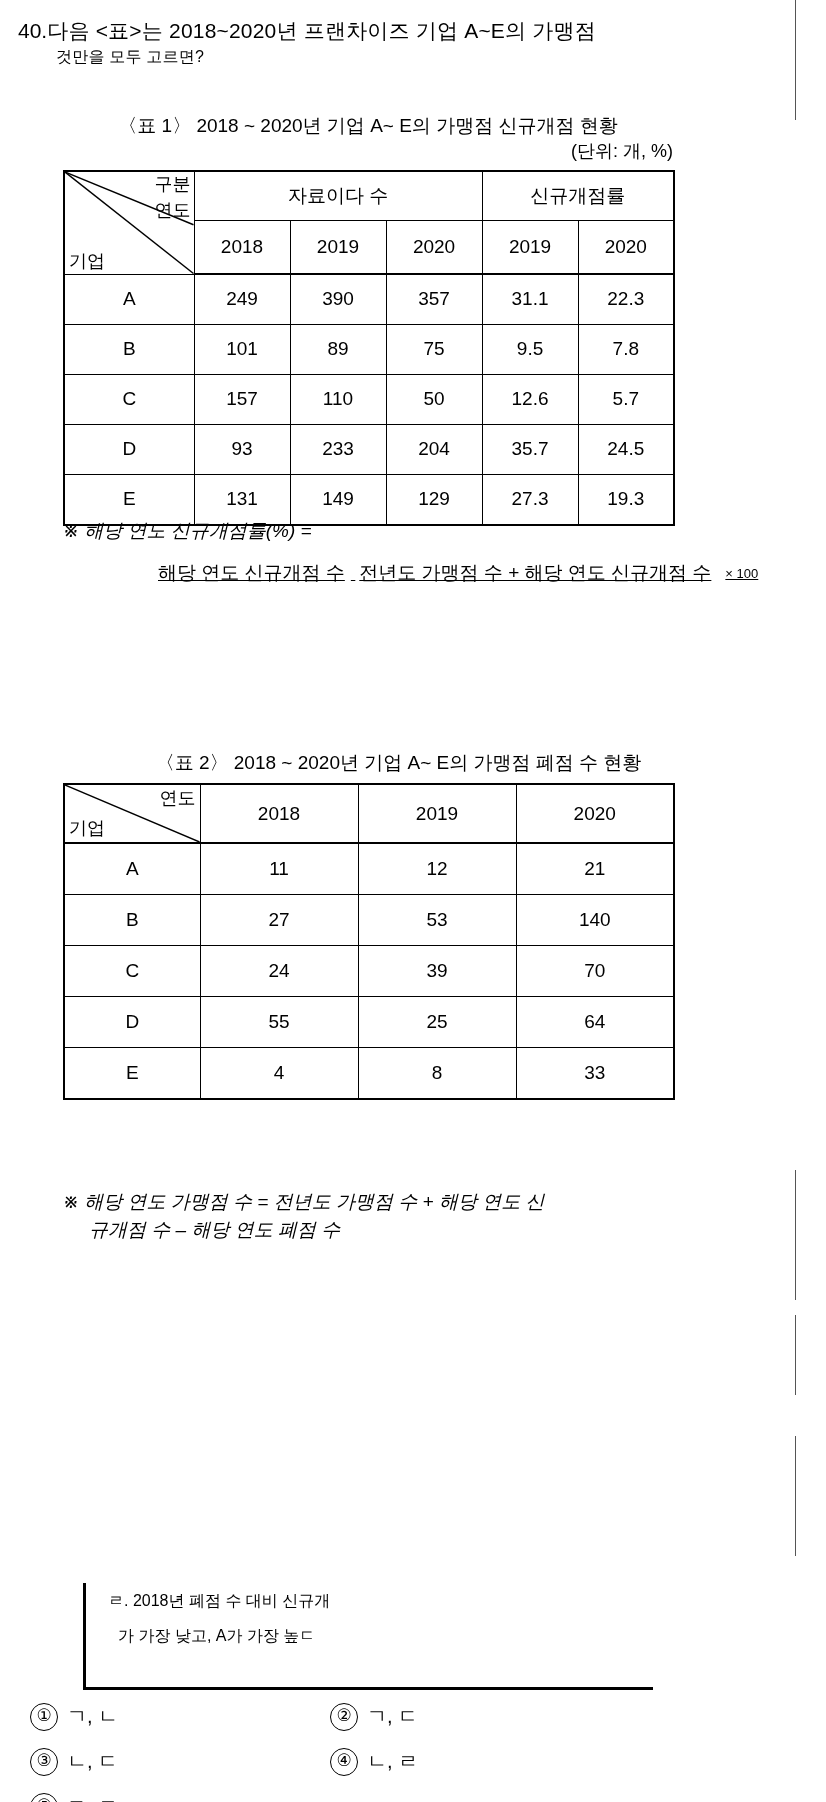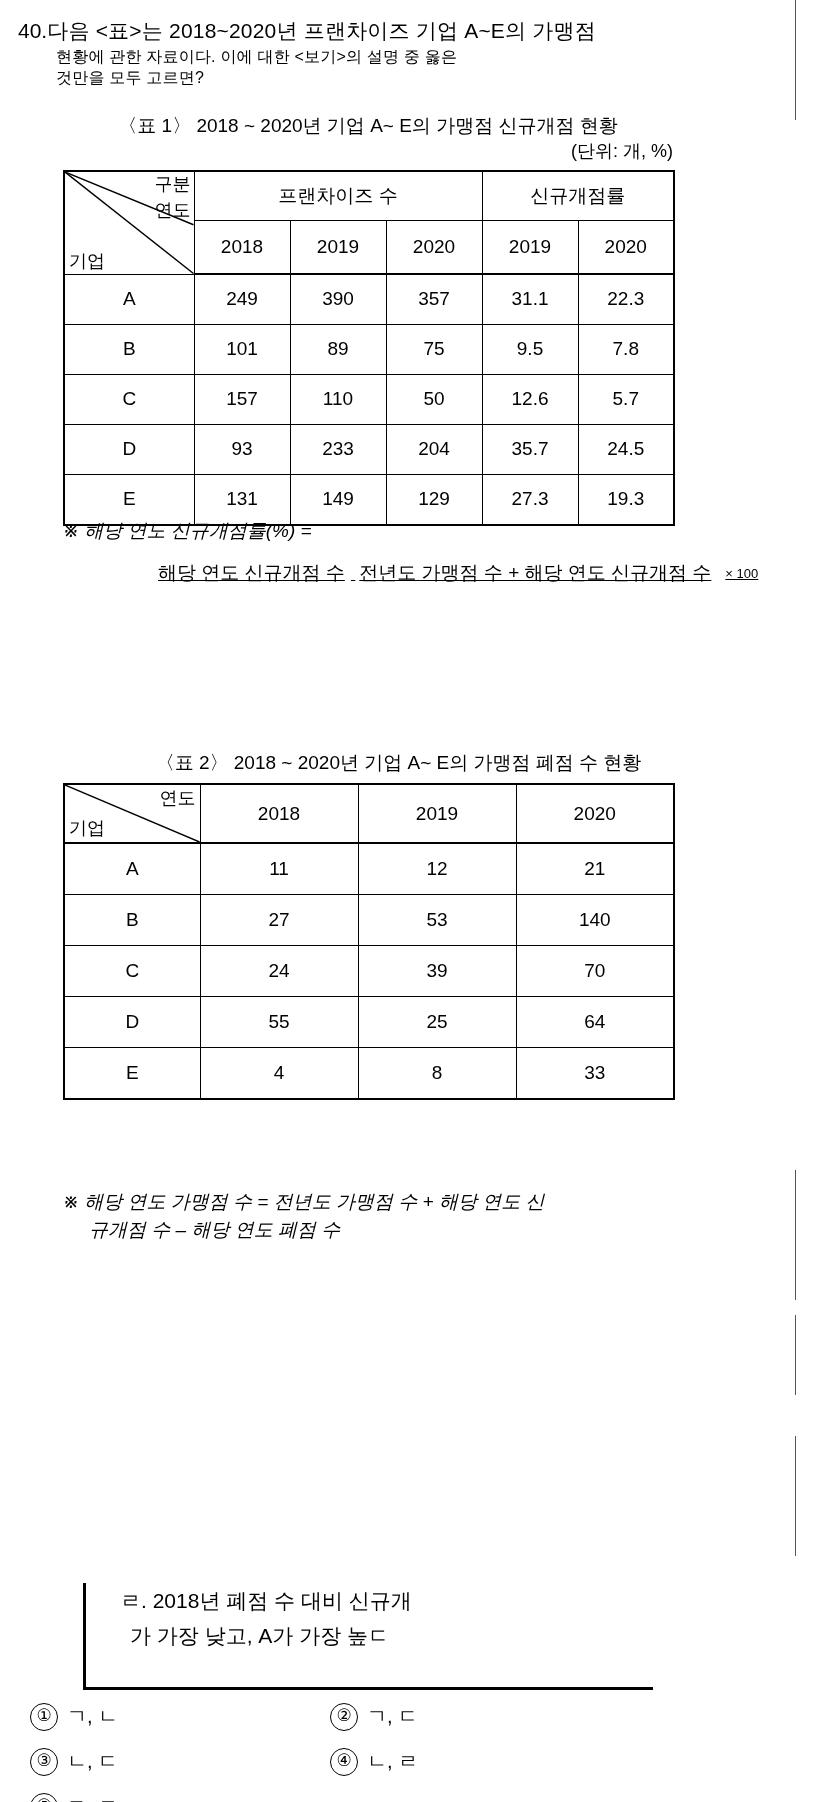--- a/index.html
+++ b/index.html
@@ -152,25 +152,24 @@
   }
 
   
   #bogi-box {
     position: absolute;
     border-left: 3px solid #000;
     border-bottom: 3px solid #000;
     box-sizing: border-box;
   }
   #bogi-box .bogi-line {
-    font-size: 21px;
+    font-size: 16px;
     line-height: 35px;
     white-space: nowrap;
     padding-left: 22px;
-    margin-left: 12px;
   }
   #bogi-box .bogi-line.indent {
     padding-left: 32px;
   }
 
   
   #answer-choices {
     position: absolute;
     left: 30px;
     top: 1694px;
@@ -212,21 +211,20 @@
 <body>
 
 <div id="question-stem">
   <div class="stem-row">
     <span class="stem-num">40.</span>
     <span class="stem-body">
       <span class="stem-line">다음 &lt;표&gt;는 2018~2020년 프랜차이즈 기업 A~E의 가맹점</span>
     </span>
   </div>
   <div style="padding-left:38px;">
-    <div class="stem-line">현황에 관한 자료이다. 이에 대한 &lt;보기&gt;의 설명 중 옳은</div>
     <div class="stem-line">것만을 모두 고르면?</div>
   </div>
 </div>
 
 <div class="table-block" style="left:63px; top:113px; width:610px;">
   <div class="tbl-title">〈표 1〉 2018 ~ 2020년 기업 A~ E의 가맹점 신규개점 현황</div>
   <div class="tbl-unit">(단위: 개, %)</div>
 
   <table class="data" style="width:610px;">
     <colgroup>
@@ -241,21 +239,21 @@
       <tr>
         <td class="corner outer-top outer-left" rowspan="2" style="height:100px;">
           <svg viewBox="0 0 130 100" preserveAspectRatio="none">
             <line x1="0" y1="0" x2="130" y2="52" stroke="#000" stroke-width="1.4"></line>
             <line x1="0" y1="0" x2="130" y2="100" stroke="#000" stroke-width="1.4"></line>
           </svg>
           <span class="lbl lbl-tr">구분</span>
           <span class="lbl lbl-mid">연도</span>
           <span class="lbl lbl-bl">기업</span>
         </td>
-        <td class="outer-top" colspan="3" style="height:48px;">프랜차이즈 수</td>
+        <td class="outer-top" colspan="3" style="height:48px;">자료이다 수</td>
         <td class="outer-top outer-right" colspan="2">신규개점률</td>
       </tr>
       <tr class="head-sep">
         <td style="height:52px;">2018</td>
         <td>2019</td>
         <td>2020</td>
         <td>2019</td>
         <td class="outer-right">2020</td>
       </tr>
 

